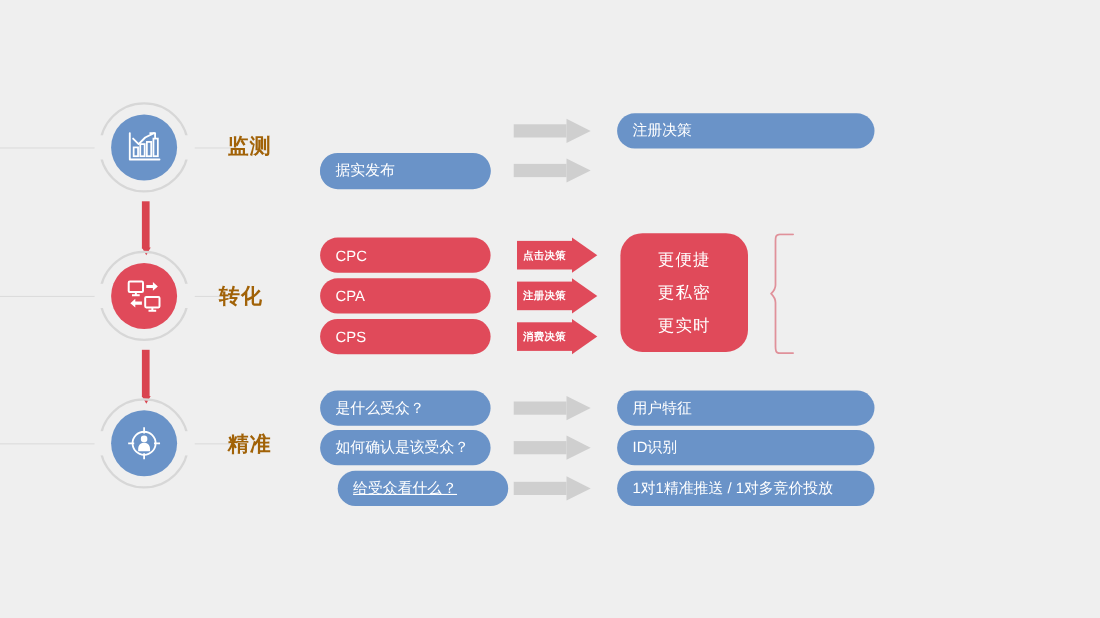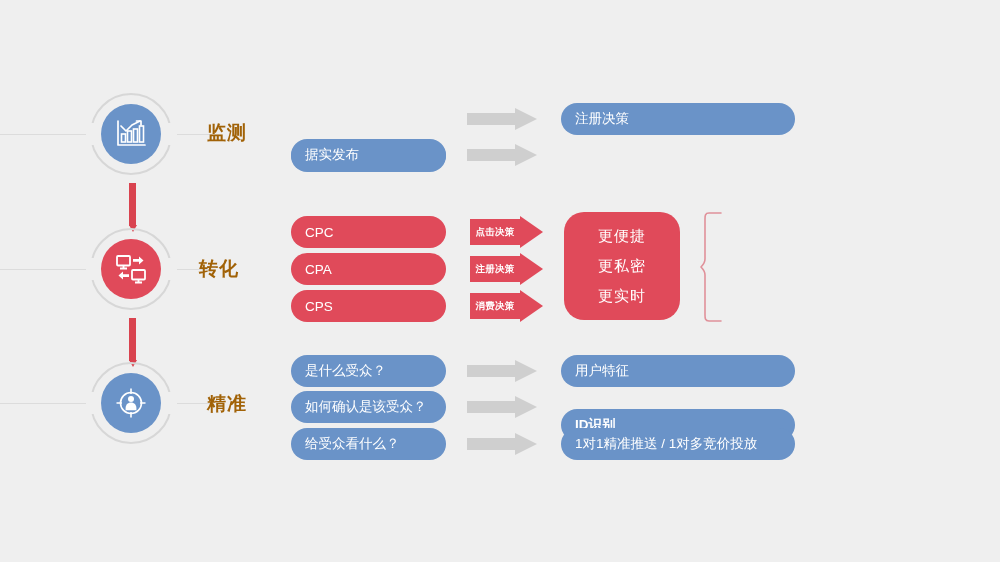--- a/index.html
+++ b/index.html
@@ -320,32 +320,32 @@
 
   <div class="brace" style="left:700px; top:212px;">
     <svg width="26" height="110" viewBox="0 0 26 110">
       <path d="M21 1 L9 1 C5 1 5 4 5 7 L5 47 C5 51 3 53 1 55 C3 57 5 59 5 63 L5 103 C5 106 5 109 9 109 L21 109" fill="none" stroke="#e0919a" stroke-width="1.6" stroke-linecap="round" stroke-linejoin="round"></path>
     </svg>
   </div>
 
 
   <div class="pill blue" style="left:291px; top:355px; width:155px; height:32px;text-align:center;">是什么受众？</div>
   <div class="pill blue" style="left:291px; top:391px; width:155px; height:32px;text-align:center;">如何确认是该受众？</div>
-  <div class="pill blue" style="left:291px; top:428px; width:155px; height:32px;">给受众看什么？</div>
+  <div class="pill blue" style="left:307px; top:428px; width:155px; height:32px;text-decoration:underline;">给受众看什么？</div>
 
   <div class="garrow" style="left:467px; top:360px;">
     <div class="shaft"></div>
     <div class="head"></div>
   </div>
   <div class="garrow" style="left:467px; top:396px;">
     <div class="shaft"></div>
     <div class="head"></div>
   </div>
   <div class="garrow" style="left:467px; top:433px;">
     <div class="shaft"></div>
     <div class="head"></div>
   </div>
 
   <div class="pill blue" style="left:561px; top:355px; width:234px; height:32px;">用户特征</div>
-  <div class="pill blue" style="left:561px; top:409px; width:234px; height:32px;font-weight:bold;">ID识别</div>
+  <div class="pill blue" style="left:561px; top:391px; width:234px; height:32px;">ID识别</div>
   <div class="pill blue" style="left:561px; top:428px; width:234px; height:32px;">1对1精准推送 / 1对多竞价投放</div>
 
 </div>
 
 </body></html>

